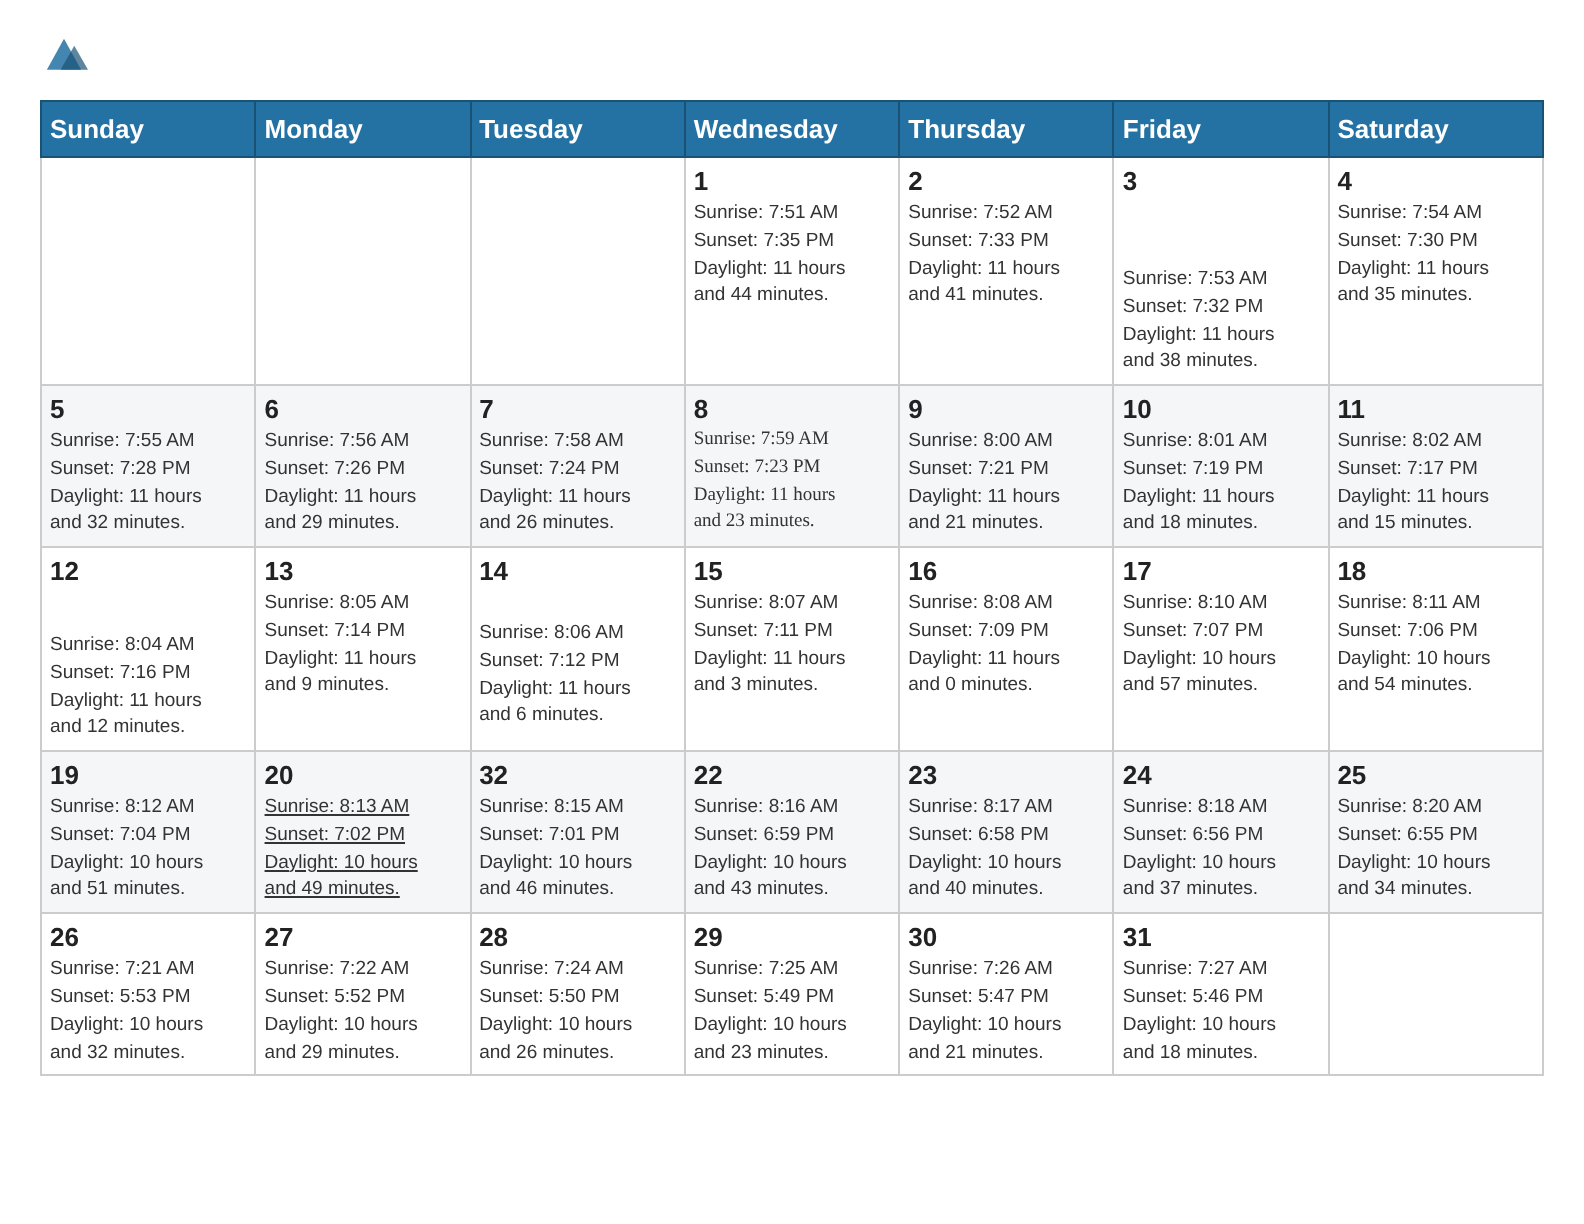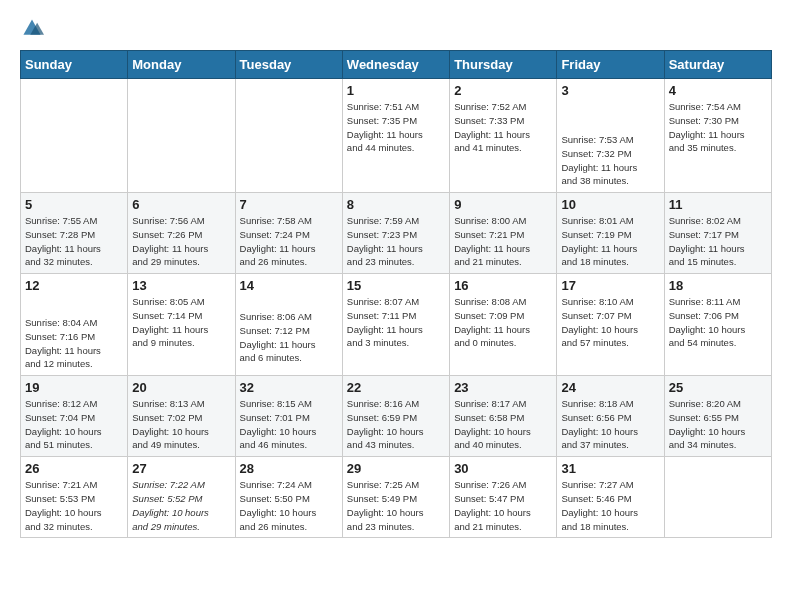--- a/index.html
+++ b/index.html
@@ -182,21 +182,21 @@
           </td>
           <td>
             <div class="day-number">7</div>
             <div class="day-info" style="white-space: pre-line;">Sunrise: 7:58 AM
 Sunset: 7:24 PM
 Daylight: 11 hours
 and 26 minutes.</div>
           </td>
           <td>
             <div class="day-number">8</div>
-            <div class="day-info" style="white-space: pre-line;">Sunrise: 7:59 AM
+            <div class="day-info" style="white-space: pre-line; font-family: Liberation Serif, serif;">Sunrise: 7:59 AM
 Sunset: 7:23 PM
 Daylight: 11 hours
 and 23 minutes.</div>
           </td>
           <td>
             <div class="day-number">9</div>
             <div class="day-info" style="white-space: pre-line;">Sunrise: 8:00 AM
 Sunset: 7:21 PM
 Daylight: 11 hours
 and 21 minutes.</div>
@@ -270,21 +270,21 @@
         <tr>
           <td>
             <div class="day-number">19</div>
             <div class="day-info" style="white-space: pre-line;">Sunrise: 8:12 AM
 Sunset: 7:04 PM
 Daylight: 10 hours
 and 51 minutes.</div>
           </td>
           <td>
             <div class="day-number">20</div>
-            <div class="day-info" style="white-space: pre-line;">Sunrise: 8:13 AM
+            <div class="day-info" style="white-space: pre-line; text-decoration: underline;">Sunrise: 8:13 AM
 Sunset: 7:02 PM
 Daylight: 10 hours
 and 49 minutes.</div>
           </td>
           <td>
             <div class="day-number">32</div>
             <div class="day-info" style="white-space: pre-line;">Sunrise: 8:15 AM
 Sunset: 7:01 PM
 Daylight: 10 hours
 and 46 minutes.</div>
@@ -321,21 +321,21 @@
         <tr>
           <td>
             <div class="day-number">26</div>
             <div class="day-info" style="white-space: pre-line;">Sunrise: 7:21 AM
 Sunset: 5:53 PM
 Daylight: 10 hours
 and 32 minutes.</div>
           </td>
           <td>
             <div class="day-number">27</div>
-            <div class="day-info" style="white-space: pre-line; font-style: italic;">Sunrise: 7:22 AM
+            <div class="day-info" style="white-space: pre-line;">Sunrise: 7:22 AM
 Sunset: 5:52 PM
 Daylight: 10 hours
 and 29 minutes.</div>
           </td>
           <td>
             <div class="day-number">28</div>
             <div class="day-info" style="white-space: pre-line;">Sunrise: 7:24 AM
 Sunset: 5:50 PM
 Daylight: 10 hours
 and 26 minutes.</div>

